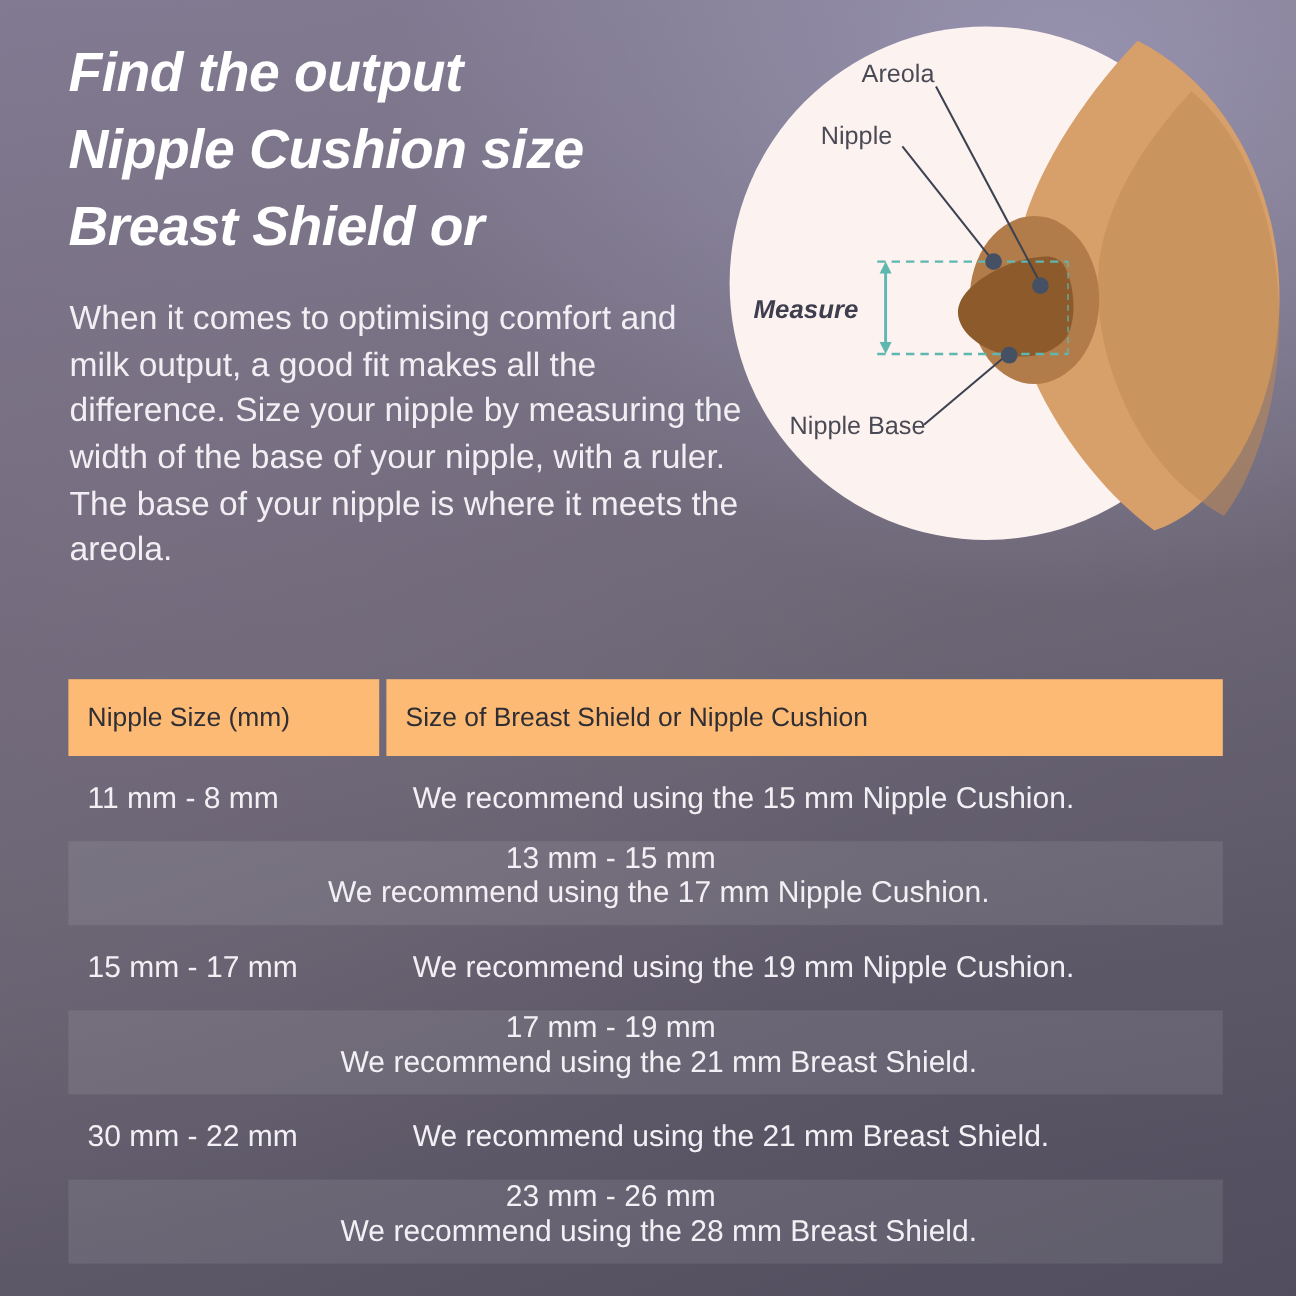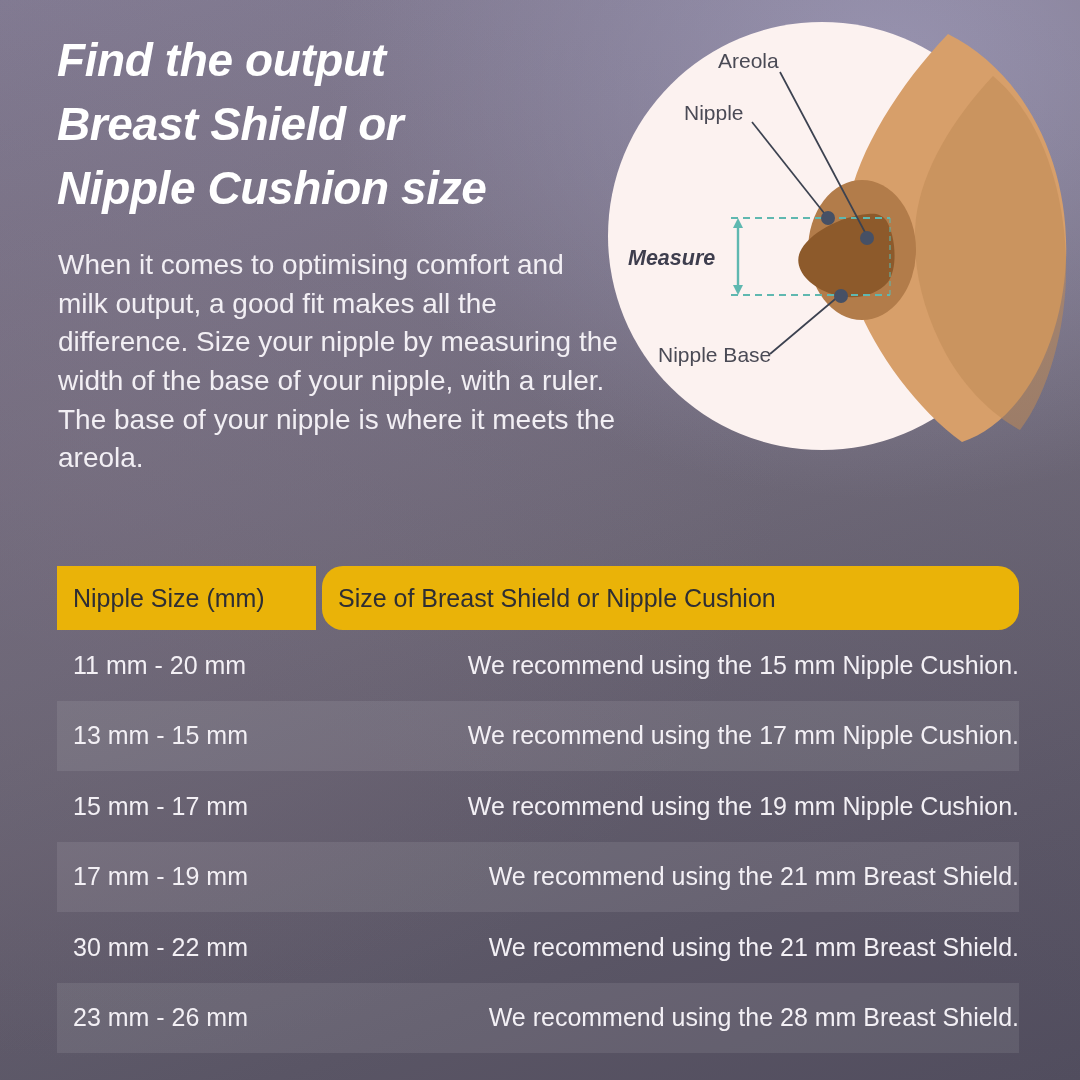--- a/index.html
+++ b/index.html
@@ -77,54 +77,54 @@
 
   
   #size-table {
     position:absolute;
     left:57px; top:566px;
     width:962px;
   }
 
   #table-header { display:flex; height:64px; }
   #table-header .th {
-    background:#eab308;
+    background:#fdba74;
     display:flex; align-items:center;
     padding-left:16px;
-    font-size:25px;
+    font-size:22px;
     color:#2e2e34;
     font-weight:400;
   }
   #th-size  { width:259px; }
   #th-gap   { width:6px; background:transparent; }
-  #th-rec   { flex:1;border-radius:21px; }
+  #th-rec   { flex:1; }
 
   .t-row {
     display:flex;
     align-items:center;
     height:70.5px;
     font-size:25px;
     color:#f3f0f5;
     font-weight:300;
   }
-  .t-row.striped { background:rgba(255,255,255,0.085); }
+  .t-row.striped { background:rgba(255,255,255,0.085);flex-direction:column; }
 
   .cell-size { width:265px; padding-left:16px; }
-  .cell-rec  { flex:1; padding-left:22px;text-align:right; }
+  .cell-rec  { flex:1; padding-left:22px; }
 </style>
 </head>
 <body>
 
 <div id="bg-gradient"></div>
 <div id="bg-noise"></div>
 
 <h1 id="headline">
   <span class="hl-line">Find the output</span>
+  <span class="hl-line">Nipple Cushion size</span>
   <span class="hl-line">Breast Shield or</span>
-  <span class="hl-line">Nipple Cushion size</span>
 </h1>
 
 <p id="intro">When it comes to optimising comfort and milk output, a good fit makes all the difference. Size your nipple by measuring the width of the base of your nipple, with a ruler. The base of your nipple is where it meets the areola.</p>
 
 <div id="illustration">
   <svg viewBox="0 0 470 460" xmlns="http://www.w3.org/2000/svg">
     <defs>
       <clipPath id="circle-clip">
         <circle cx="222" cy="226" r="214"></circle>
       </clipPath>
@@ -187,21 +187,21 @@
 
   <div id="table-header">
     <div class="th" id="th-size">Nipple Size (mm)</div>
     <div id="th-gap"></div>
     <div class="th" id="th-rec">Size of Breast Shield or Nipple Cushion</div>
   </div>
 
   <div id="table-body">
 
     <div class="t-row">
-      <div class="cell-size">11 mm - 20 mm</div>
+      <div class="cell-size">11 mm - 8 mm</div>
       <div class="cell-rec">We recommend using the 15 mm Nipple Cushion.</div>
     </div>
 
     <div class="t-row striped">
       <div class="cell-size">13 mm - 15 mm</div>
       <div class="cell-rec">We recommend using the 17 mm Nipple Cushion.</div>
     </div>
 
     <div class="t-row">
       <div class="cell-size">15 mm - 17 mm</div>

